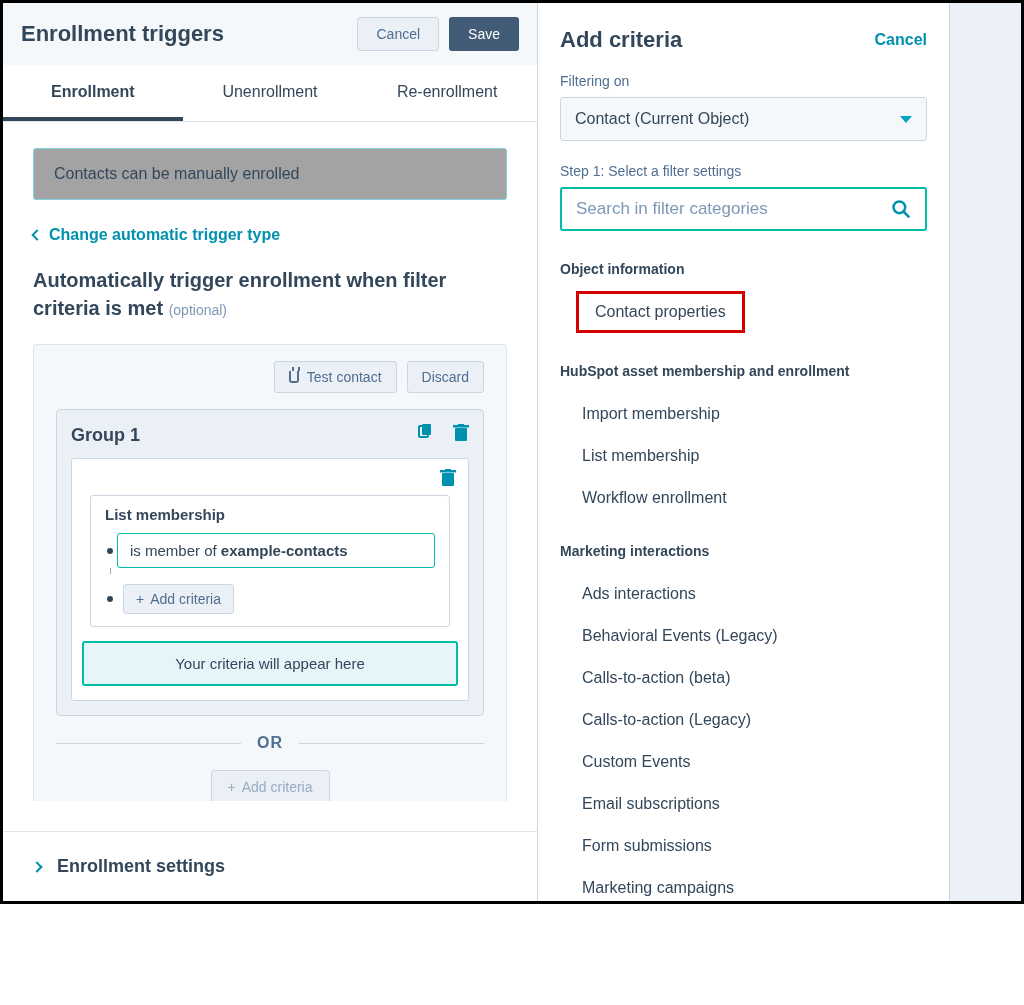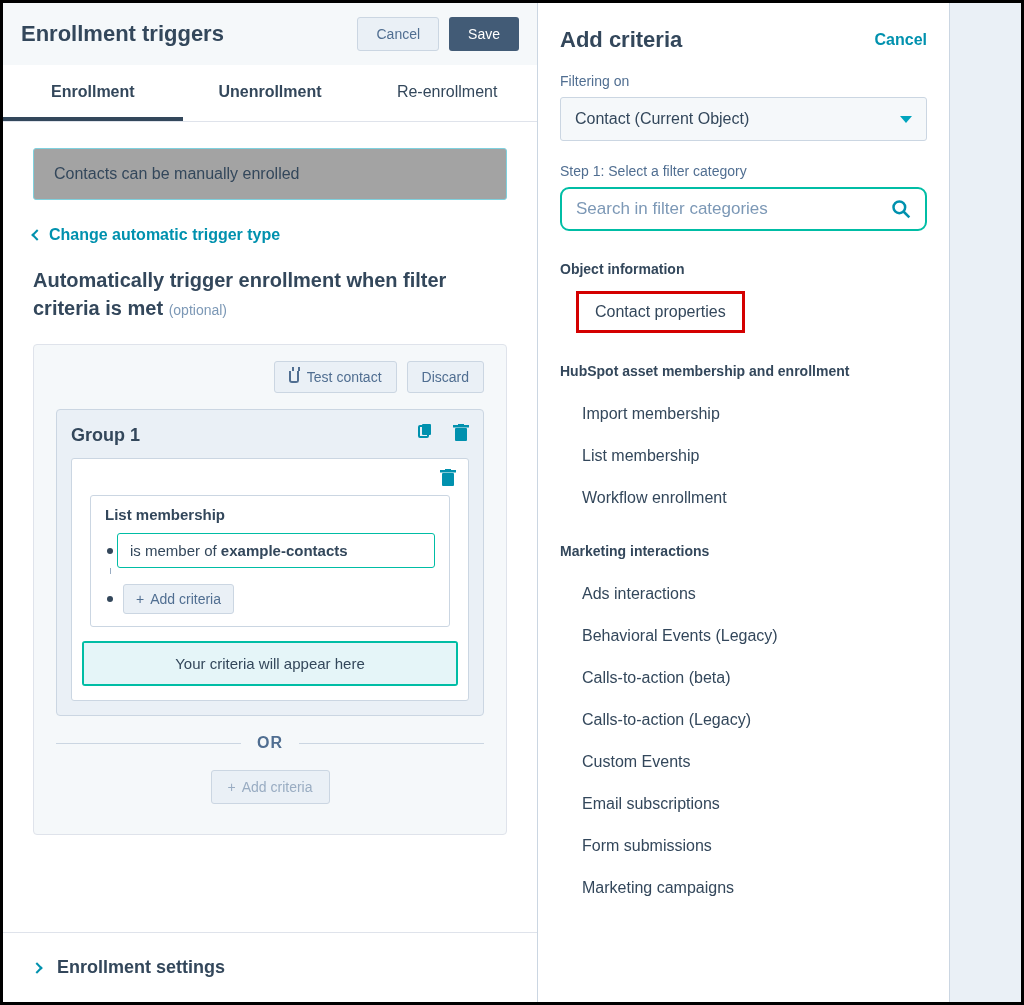--- a/index.html
+++ b/index.html
@@ -1,28 +1,28 @@
 <!DOCTYPE html>
 <html><head>
 <meta charset="utf-8">
 <style>
 * { box-sizing: border-box; margin: 0; padding: 0; }
 body { font-family: -apple-system, BlinkMacSystemFont, "Segoe UI", Helvetica, Arial, sans-serif; background: #fff; color: #33475b; }
-.frame { width: 1024px; height: 1005px; border: 3px solid #000; display: flex; position: relative; overflow: hidden; }
+.frame { width: 1024px; height: 904px; border: 3px solid #000; display: flex; position: relative; overflow: hidden; }
 .left-panel { width: 535px; height: 100%; display: flex; flex-direction: column; border-right: 1px solid #cbd6e2; }
 .left-header { display: flex; align-items: center; justify-content: space-between; padding: 14px 18px 14px 18px; background: #f5f8fa; }
 .left-header h2 { font-size: 22px; font-weight: 700; color: #33475b; }
 .header-buttons { display: flex; gap: 10px; }
 .btn { border-radius: 3px; padding: 8px 18px; font-size: 14px; cursor: pointer; border: 1px solid transparent; }
 .btn-cancel-secondary { background: #eaf0f6; color: #506e91; border: 1px solid #cbd6e2; }
 .btn-save { background: #425b76; color: #fff; }
 .tabs { display: flex; border-bottom: 1px solid #dfe3eb; }
 .tab { padding: 18px 0 16px; font-size: 16px; color: #33475b; cursor: pointer; text-align: center; }
 .tab:nth-child(1) { width: 180px; }
-.tab:nth-child(2) { width: 175px; font-weight: bold; }
+.tab:nth-child(2) { width: 175px; }
 .tab:nth-child(3) { width: 180px; }
 .tab.active { font-weight: 700; border-bottom: 4px solid #33475b; }
 .left-body { padding: 26px 30px 0 30px; overflow-y: auto; flex: 1; }
 .info-banner { background: #a3a3a3; border: 1px solid #7fd1de; padding: 16px 20px; border-radius: 3px; font-size: 16px; color: #33475b; margin-bottom: 26px; }
 .link-change { color: #0091ae; font-weight: 700; font-size: 16px; display: flex; align-items: center; gap: 8px; cursor: pointer; margin-bottom: 22px; }
 .chevron-left { display: inline-block; width: 8px; height: 8px; border-left: 2px solid #0091ae; border-bottom: 2px solid #0091ae; transform: rotate(45deg); }
 .auto-heading { font-size: 20px; font-weight: 700; line-height: 1.4; }
 .auto-heading .optional { font-weight: 400; font-size: 14px; color: #7c98b6; }
 .criteria-container { background: #f5f8fa; border: 1px solid #dfe3eb; border-radius: 4px; margin-top: 22px; padding: 16px 22px 30px 22px; }
 .criteria-actions { display: flex; justify-content: flex-end; gap: 10px; margin-bottom: 16px; }
@@ -59,21 +59,21 @@
 .chevron-right { display: inline-block; width: 8px; height: 8px; border-right: 2px solid #0091ae; border-top: 2px solid #0091ae; transform: rotate(45deg); }
 .enrollment-settings h3 { font-weight: 700; font-size: 18px; }
 
 .right-panel { flex: 1; padding: 24px 22px 0 22px; display: flex; flex-direction: column; height: 100%; position: relative; }
 .right-header { display: flex; justify-content: space-between; align-items: center; margin-bottom: 20px; }
 .right-header h2 { font-size: 22px; font-weight: 700; }
 .right-cancel { color: #0091ae; font-weight: 700; font-size: 16px; cursor: pointer; }
 .label-small { font-size: 14px; color: #506e91; margin-bottom: 8px; }
 .select-box { border: 1px solid #cbd6e2; background: #f5f8fa; border-radius: 3px; padding: 12px 14px; display: flex; justify-content: space-between; align-items: center; font-size: 16px; color: #33475b; cursor: pointer; margin-bottom: 22px; }
 .caret-down { width: 0; height: 0; border-left: 6px solid transparent; border-right: 6px solid transparent; border-top: 7px solid #00a4bd; }
-.search-box { border: 2px solid #00bda5; border-radius: 9px; padding: 10px 14px; display: flex; align-items: center; justify-content: space-between; margin-bottom: 10px; }
+.search-box { border: 2px solid #00bda5; border-radius: 3px; padding: 10px 14px; display: flex; align-items: center; justify-content: space-between; margin-bottom: 10px; }
 .search-box input { border: none; outline: none; font-size: 17px; color: #7c98b6; flex: 1; background: transparent; }
 .search-box input::placeholder { color: #7c98b6; }
 .search-icon-svg { width: 20px; height: 20px; color: #0091ae; }
 .categories { overflow-y: scroll; flex: 1; padding-right: 8px; padding-top: 20px; }
 .cat-heading { font-size: 14px; font-weight: 700; margin: 0 0 14px 0; }
 .cat-item { font-size: 16px; color: #33475b; padding: 12px 0 12px 22px; cursor: pointer; }
 .cat-item.highlight { border: 3px solid #d40000; padding: 9px 16px; display: inline-block; margin-bottom: 6px; margin-left: 16px; }
 .cat-section { margin-bottom: 24px; }
 
 .categories::-webkit-scrollbar { width: 16px; }
@@ -191,21 +191,21 @@
   <div class="right-panel">
     <div class="right-header">
       <h2>Add criteria</h2>
       <span class="right-cancel">Cancel</span>
     </div>
     <div class="label-small">Filtering on</div>
     <div class="select-box">
       <span>Contact (Current Object)</span>
       <span class="caret-down"></span>
     </div>
-    <div class="label-small">Step 1: Select a filter category</div>
+    <div class="label-small">Step 1: Select a filter settings</div>
     <div class="search-box">
       <input type="text" placeholder="Search in filter categories" style="">
       <svg class="search-icon-svg" viewBox="0 0 24 24" fill="none" stroke="#0091ae" stroke-width="3">
           <circle cx="10" cy="10" r="7"></circle>
           <line x1="15" y1="15" x2="22" y2="22"></line>
         </svg>
     </div>
 
     <div class="categories">
       <div class="cat-section">

